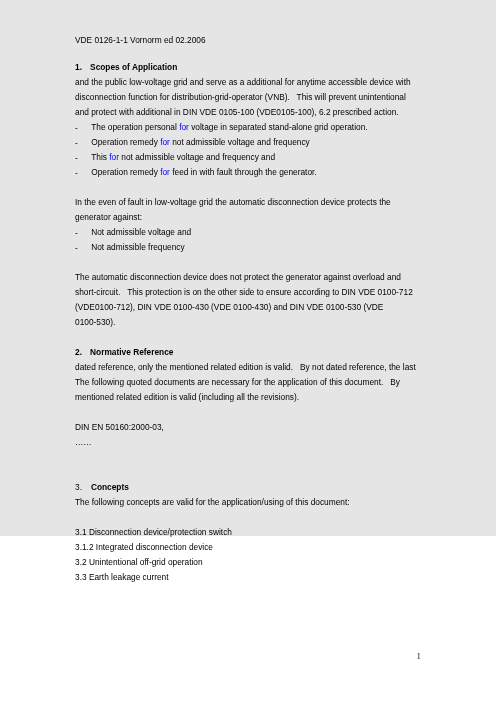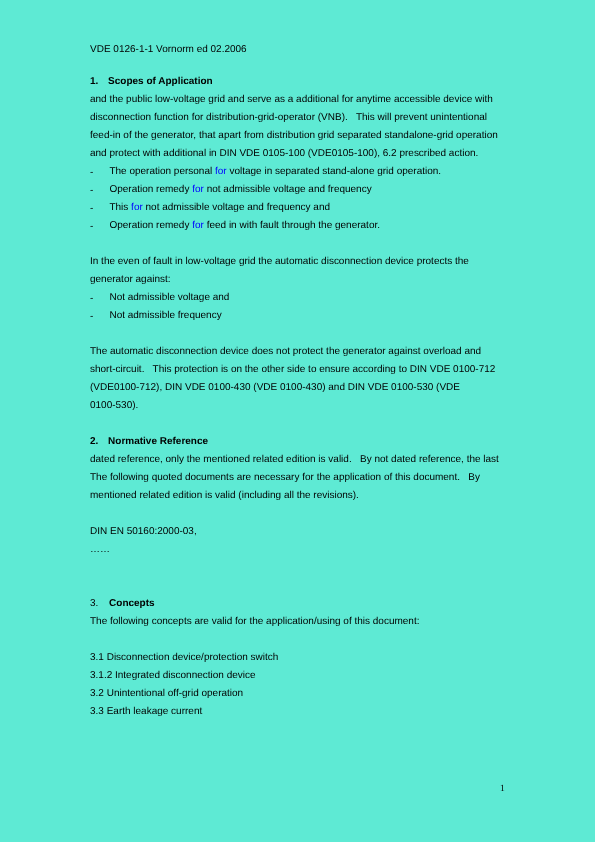--- a/index.html
+++ b/index.html
@@ -1,21 +1,21 @@
 <!DOCTYPE html>
 <html><head>
 <meta charset="utf-8">
 <style>
   html, body { margin:0; padding:0; background:#ffffff; }
   body {
     width:496px; height:702px;
     font-family:"Liberation Sans", sans-serif;
     color:#000000;
   }
-  .page { position:relative; width:496px; height:702px; background:#5eead4; transform:translateZ(0); }
+  .page { position:relative; width:496px; height:536px; background:#e5e5e5; transform:translateZ(0); }
 
   .hdr {
     position:absolute; left:75.0px; top:32.7px;
     font-size:8.33px; line-height:15px; white-space:pre;
     transform:translateZ(0);
   }
 
   .content {
     position:absolute; left:75.0px; top:59.6px; width:352px;
     font-size:8.33px; line-height:15px;
@@ -44,21 +44,20 @@
 
 <div class="page">
   <div class="hdr">VDE 0126-1-1 Vornorm ed 02.2006</div>
 
   <div class="content">
 
     <p class="ln h"><span class="num">1.</span><span>Scopes of Application</span></p>
 
     <p class="ln">and the public low-voltage grid and serve as a additional for anytime accessible device with</p>
     <p class="ln">disconnection function for distribution-grid-operator (VNB).   This will prevent unintentional</p>
-    <p class="ln">feed-in of the generator, that apart from distribution grid separated standalone-grid operation</p>
     <p class="ln">and protect with additional in DIN VDE 0105-100 (VDE0105-100), 6.2 prescribed action.</p>
 
     <p class="ln li"><span class="dash">-</span><span>The operation personal </span><span class="blue">for</span><span> voltage in separated stand-alone grid operation.</span></p>
     <p class="ln li"><span class="dash">-</span><span>Operation remedy </span><span class="blue">for</span><span> not admissible voltage and frequency</span></p>
     <p class="ln li"><span class="dash">-</span><span>This </span><span class="blue">for</span><span> not admissible voltage and frequency and</span></p>
     <p class="ln li"><span class="dash">-</span><span>Operation remedy </span><span class="blue">for</span><span> feed in with fault through the generator.</span></p>
 
     <div class="spacer"></div>
 
     <p class="ln">In the even of fault in low-voltage grid the automatic disconnection device protects the</p>

